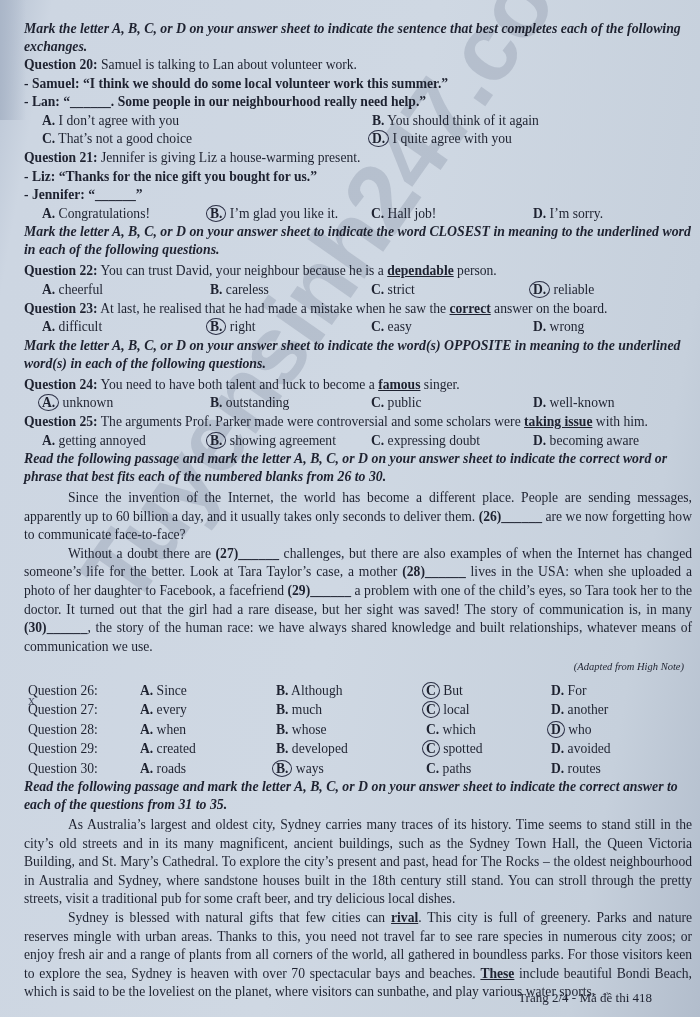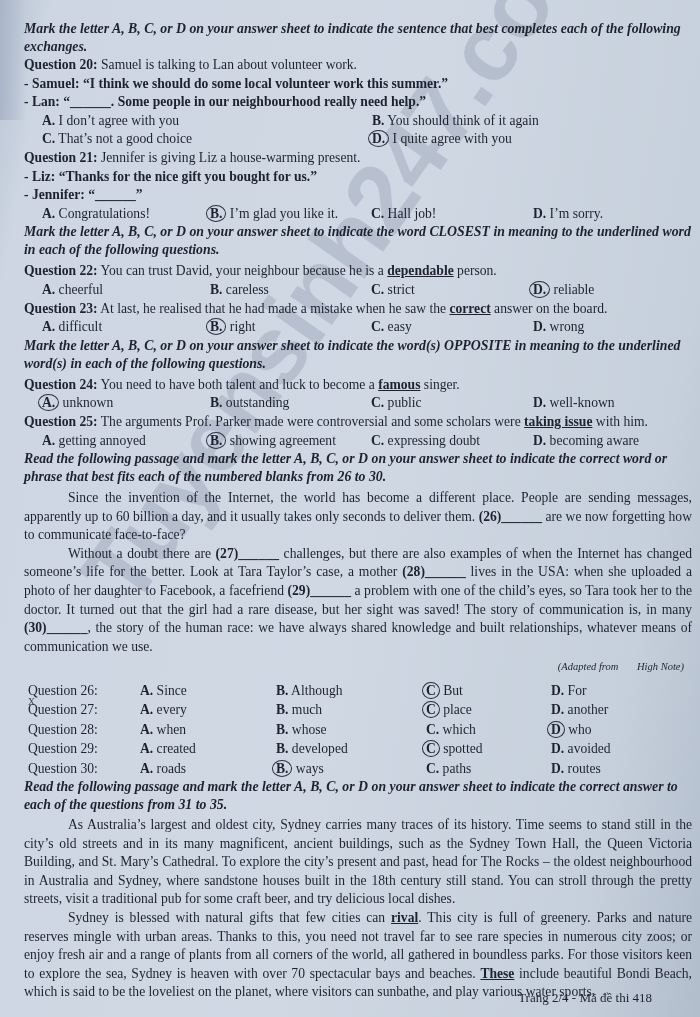--- a/index.html
+++ b/index.html
@@ -31,21 +31,21 @@
   .opt { white-space: nowrap; }
   .opt .letter { font-weight: bold; }
   .opt .letter.circled {
     display: inline-block; border: 1.3px solid #2a2e44; border-radius: 50%;
     padding: 0 3px; margin-left: -4px; line-height: 15px;
   }
   .u { text-decoration: underline; font-weight: bold; }
   .para { margin: 0; text-align: justify; text-indent: 44px; }
   .blank { font-weight: bold; }
   .source { text-align: right; font-size: 10.5px; font-style: italic; margin: 2px 8px 4px 0; }
-  .source i { font-style: italic; margin-left: 16px; }
+  .source i { font-style: italic; }
   .qrow { display: grid; grid-template-columns: 112px 136px 150px 125px 120px; margin: 0; padding-left: 4px; line-height: 19.4px; }
   .qrow .qlabel { font-weight: normal; }
   .footer {
     position: absolute; right: 48px; top: 990px; font-size: 13px;
   }
   .watermark {
     position: absolute; left: 60px; top: 560px;
     font-family: "Liberation Sans", sans-serif; font-weight: bold;
     font-size: 96px; color: rgba(120,130,150,0.28); letter-spacing: -2px;
     transform: rotate(-55deg); transform-origin: left top; white-space: nowrap;
@@ -145,21 +145,21 @@
         <span class="qlabel">Question 26:</span>
         <span class="opt"><span class="letter">A.</span><span> Since</span></span>
         <span class="opt"><span class="letter">B.</span><span> Although</span></span>
         <span class="opt"><span class="letter circled">C</span><span> But</span></span>
         <span class="opt"><span class="letter">D.</span><span> For</span></span>
       </div>
       <div class="qrow">
         <span class="qlabel">Question 27:</span>
         <span class="opt"><span class="letter">A.</span><span> every</span></span>
         <span class="opt"><span class="letter">B.</span><span> much</span></span>
-        <span class="opt"><span class="letter circled">C</span><span> place</span></span>
+        <span class="opt"><span class="letter circled">C</span><span> local</span></span>
         <span class="opt"><span class="letter">D.</span><span> another</span></span>
       </div>
       <div class="qrow">
         <span class="qlabel">Question 28:</span>
         <span class="opt"><span class="letter">A.</span><span> when</span></span>
         <span class="opt"><span class="letter">B.</span><span> whose</span></span>
         <span class="opt"><span class="letter">C.</span><span> which</span></span>
         <span class="opt"><span class="letter circled">D</span><span> who</span></span>
       </div>
       <div class="qrow">

